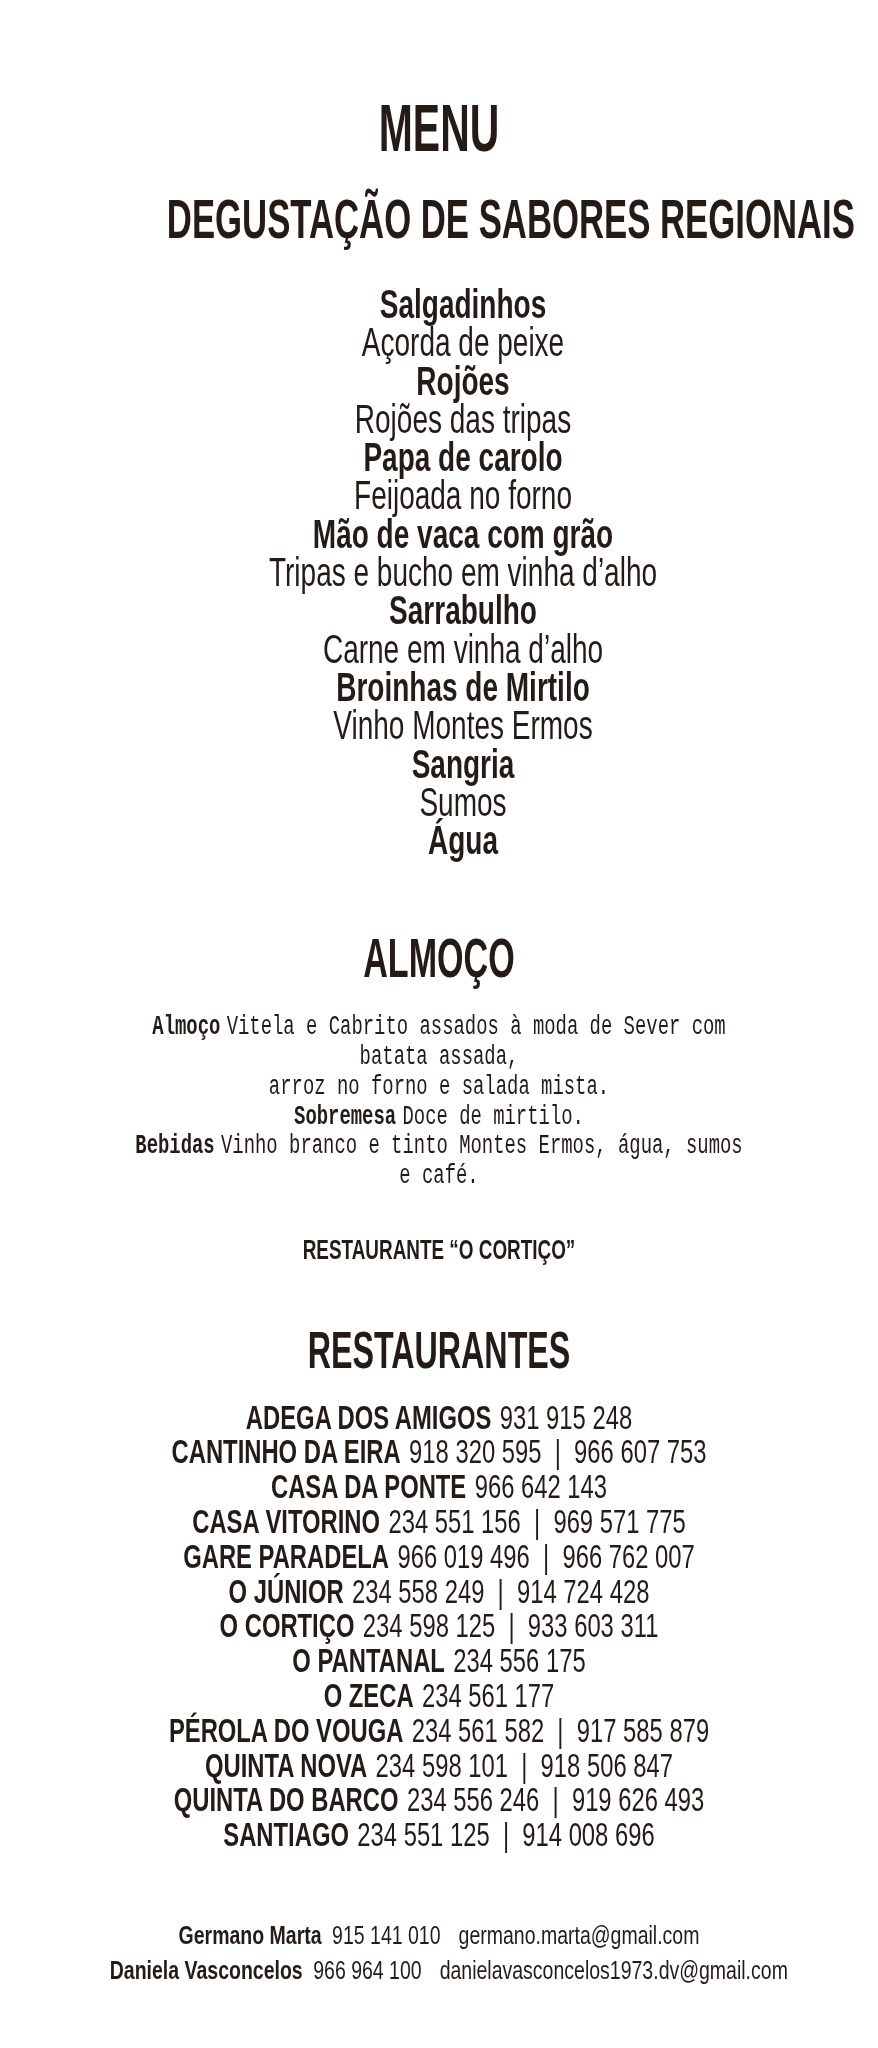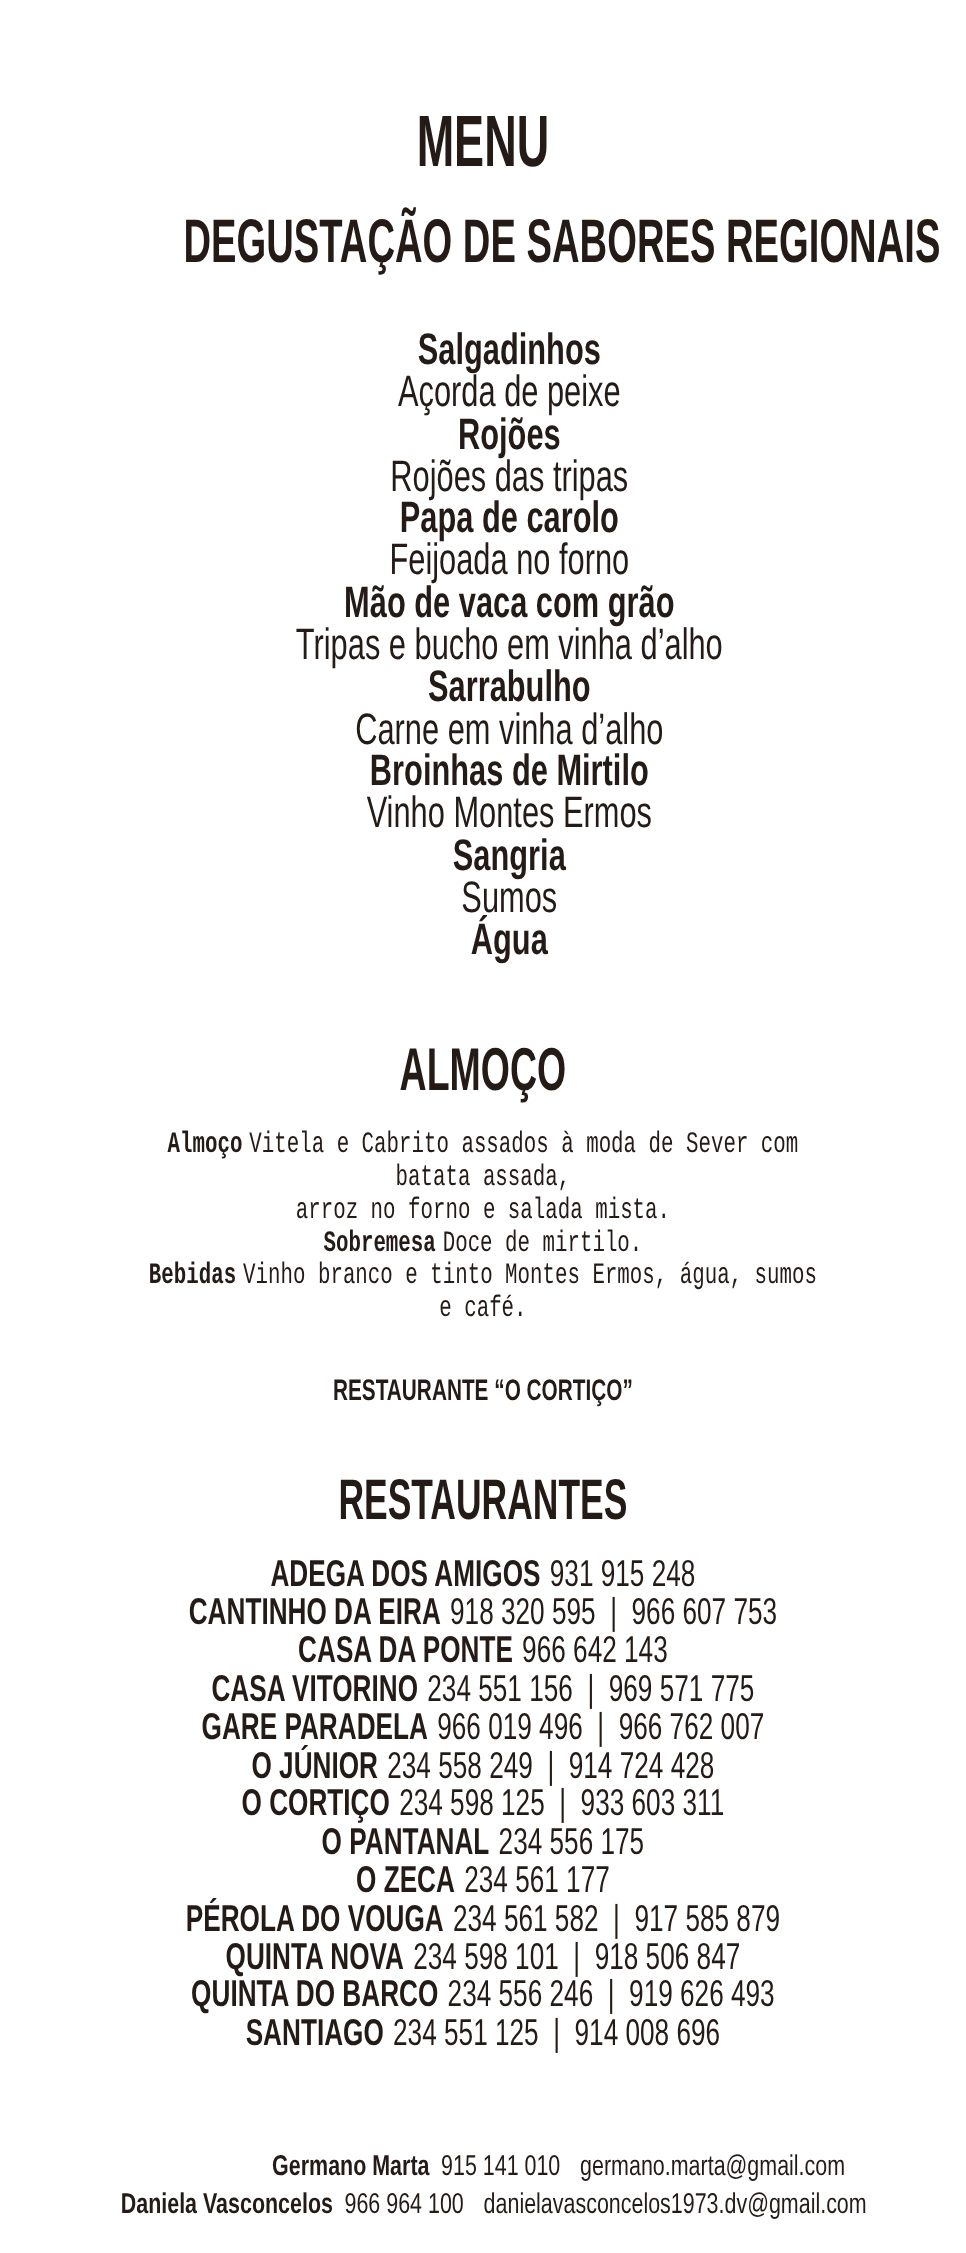--- a/index.html
+++ b/index.html
@@ -16,40 +16,40 @@
     text-align: center;
   }
   
   .cxh { transform: scaleX(0.62); transform-origin: 50% 50%; } 
   .cxb { transform: scaleX(0.70); transform-origin: 50% 50%; } 
   .cxf { transform: scaleX(0.75); transform-origin: 50% 50%; } 
 
   .title    { font-size: 66px; line-height: 66px; font-weight: 700; margin: 95px 0 0 0; white-space: nowrap; }
   .subtitle { font-size: 56px; line-height: 56px; font-weight: 700; margin: 30px 0 0 0; white-space: nowrap; }
 
-  .dishes { margin-top: 52px; padding-left: 48px; }
+  .dishes { margin-top: 38px; padding-left: 48px; }
   .dish { font-size: 40px; line-height: 38.3px; white-space: nowrap; }
   .dish.bold { font-weight: 700; }
   .dish.regular { font-weight: 400; }
 
   .lunch-heading { font-size: 55px; line-height: 55px; font-weight: 700; margin: 72px 0 0 0; white-space: nowrap; }
   .lunch-lines { margin-top: 27px; font-family: Liberation Mono, monospace; }
   .lunch-line { font-size: 27px; line-height: 29.7px; }
   .lunch-label { font-weight: 700; margin-right: 9px; }
   .lunch-text { white-space: pre-line; }
 
   .venue { font-size: 27px; line-height: 27px; font-weight: 700; margin: 45px 0 0 0; white-space: nowrap; }
 
   .rest-heading { font-size: 52px; line-height: 52px; font-weight: 700; margin: 60px 0 0 0; white-space: nowrap; }
   .rest-list { margin-top: 24px; }
   .rest-row { font-size: 34px; line-height: 34.8px; white-space: nowrap; }
   .rest-name { font-weight: 700; margin-right: 12px; }
   .rest-phones { font-weight: 400; white-space: pre; }
 
-  .contacts { margin-top: 85px; text-align: right; }
+  .contacts { margin-top: 66px; }
   .contact-row { font-size: 26px; line-height: 35px; white-space: nowrap; }
   .contact-name { font-weight: 700; margin-right: 14px; }
   .contact-phone { margin-right: 24px; }
   .contact-email { font-weight: 400; }
 </style>
 </head>
 <body>
 
 <div class="page">
 

